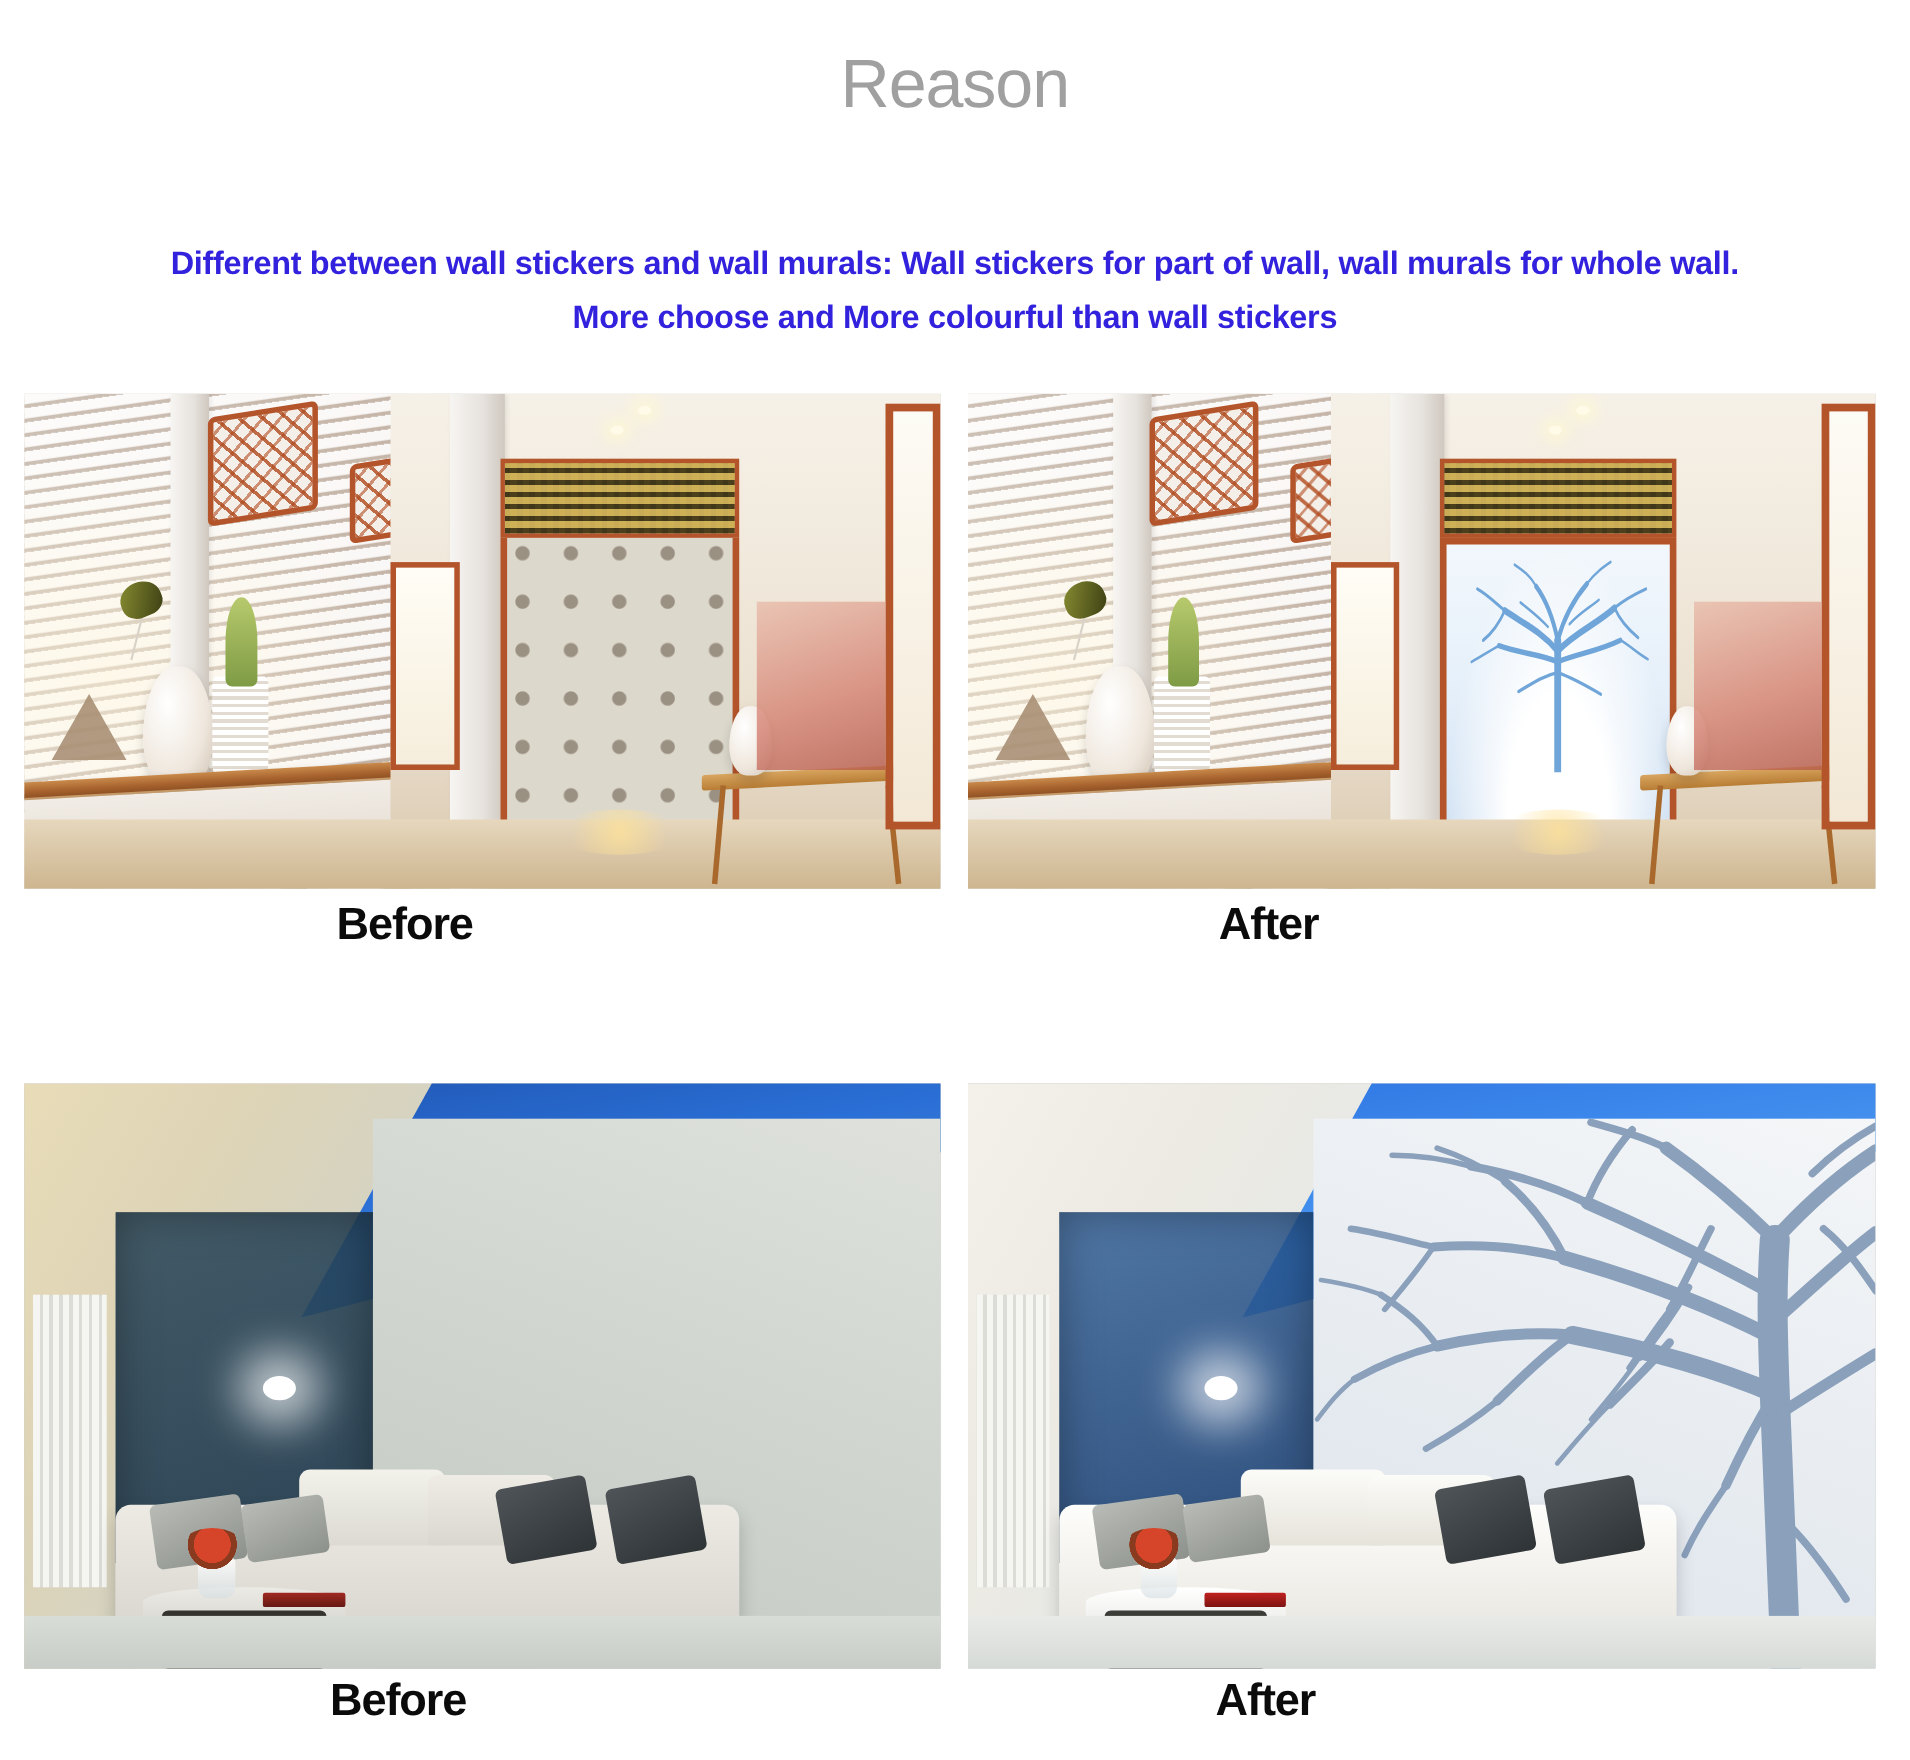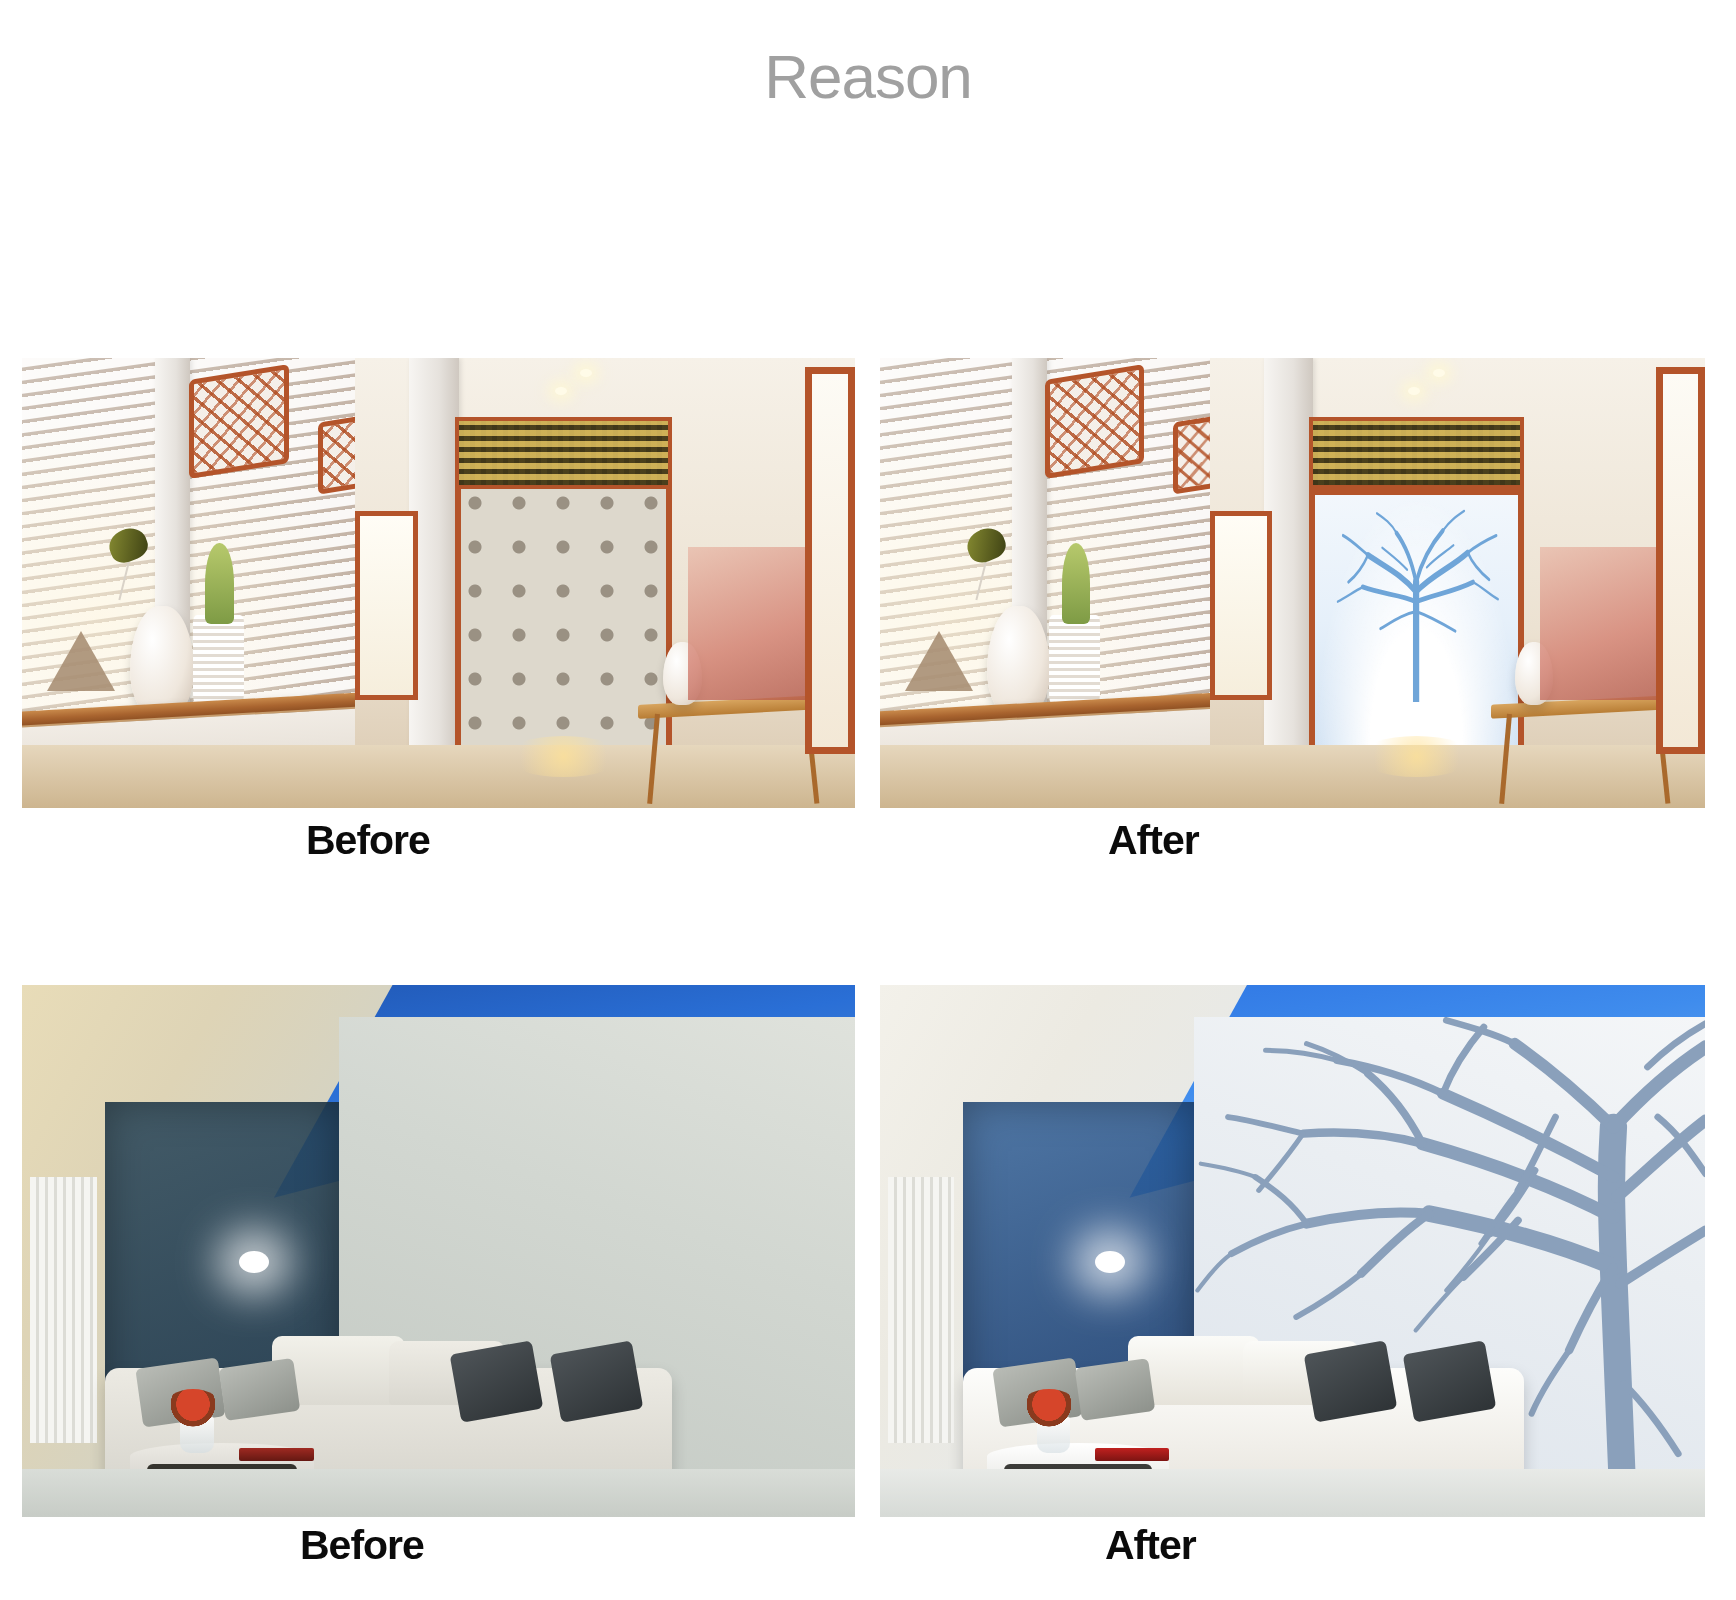--- a/index.html
+++ b/index.html
@@ -307,20 +307,22 @@
   
   .tree-svg { position: absolute; right: 0; top: 0; width: 68%; height: 100%; }
   .tree-svg-small { position: absolute; left: 6%; top: 4%; width: 88%; height: 70%; }
 </style>
 </head>
 <body>
 
 <div id="page">
 
   <div class="kicker">Reason</div>
+  <div class="subline l1">Different between wall stickers and wall murals: Wall stickers for part of wall, wall murals for whole wall.</div>
+  <div class="subline l2">More choose and More colourful than wall stickers</div>
 
   <div class="panel" id="panel-tl">
     <div class="hall">
       <div class="ceiling"></div>
       <div class="wall-left"></div>
 
       <div class="pilaster" style="left:16%;width:4.2%;"></div>
       <div class="pilaster" style="left:44%;width:3.6%;"></div>
 
       <div class="deco" style="left:20%;top:3%;width:12%;height:22%;"></div>

